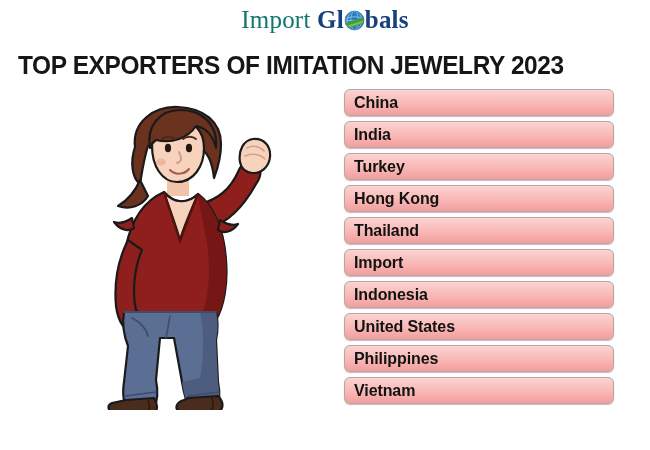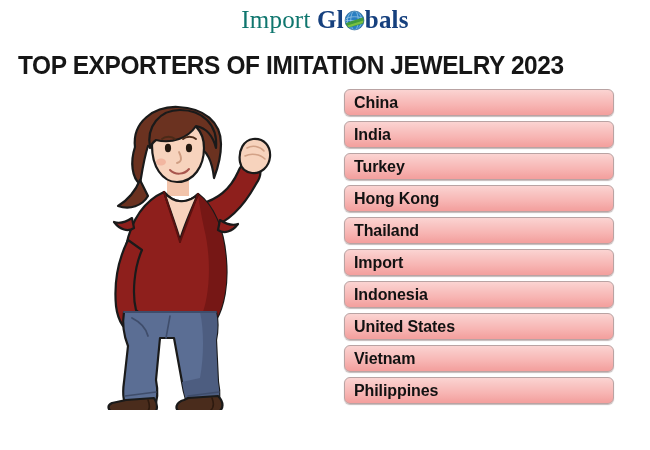--- a/index.html
+++ b/index.html
@@ -279,20 +279,20 @@
     <div class="list-item">
       <span class="list-item-label">Import</span>
     </div>
     <div class="list-item">
       <span class="list-item-label">Indonesia</span>
     </div>
     <div class="list-item">
       <span class="list-item-label">United States</span>
     </div>
     <div class="list-item">
+      <span class="list-item-label">Philippines</span>
+    </div>
+    <div class="list-item">
       <span class="list-item-label">Vietnam</span>
     </div>
-    <div class="list-item">
-      <span class="list-item-label">Philippines</span>
-    </div>
   </div>
 
 </div>
 
 </body></html>

